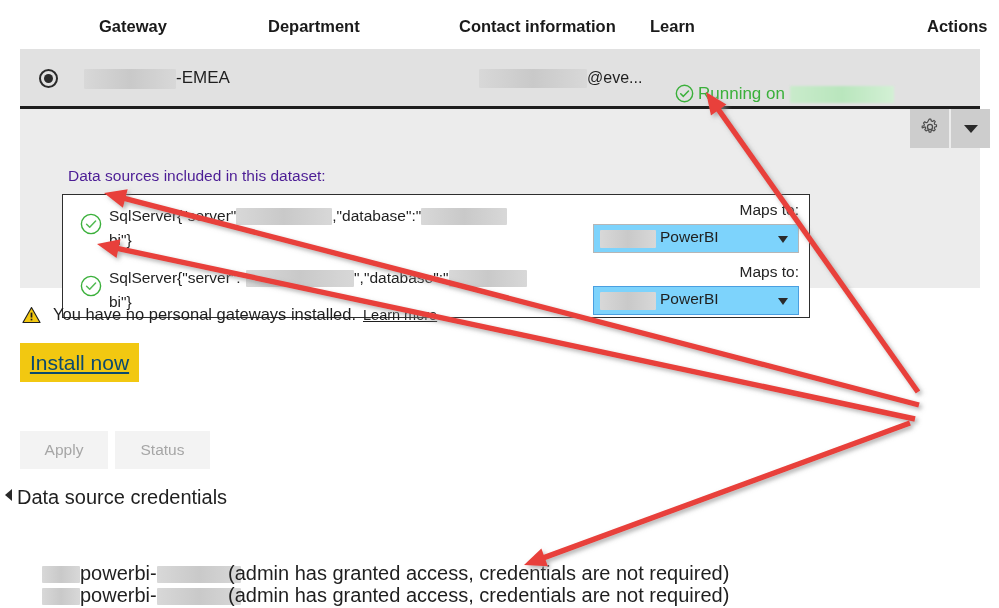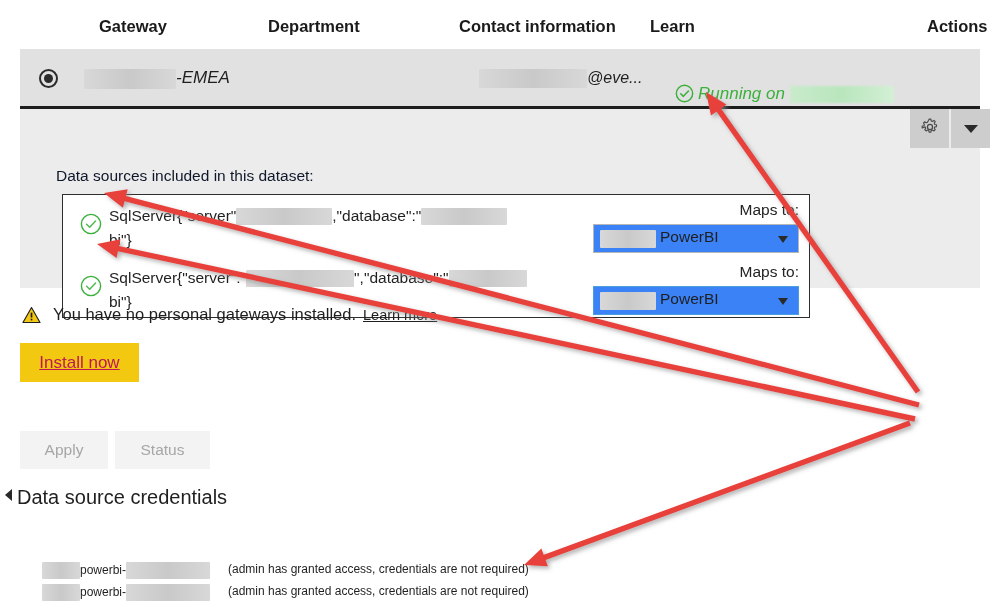--- a/index.html
+++ b/index.html
@@ -29,21 +29,20 @@
 
   
   .gw-panel{
     position:absolute; left:20px; top:49px; width:960px; height:239px;
     background:#ececec;
   }
   .gw-row{
     position:absolute; left:0; top:0; width:960px; height:57px;
     background:#e1e1e1;
     border-bottom:3px solid #1d1d1d;
-    font-style:italic;
   }
   .radio-outer{
     position:absolute; left:19px; top:20px;
     width:19px;height:19px;border-radius:50%;
     border:2px solid #2b2b2b; box-sizing:border-box;
     background:#e1e1e1;
   }
   .radio-inner{
     position:absolute; left:24px; top:25px;
     width:9px;height:9px;border-radius:50%;background:#2b2b2b;
@@ -87,22 +86,22 @@
   }
   .act-gear{left:890px;}
   .act-caret{left:931px;}
   .caret-tri{
     width:0;height:0;border-left:7px solid transparent;
     border-right:7px solid transparent;border-top:8px solid #2a2a2a;
   }
 
   
   .ds-label{
-    position:absolute; left:36px; top:118px;
-    font-size:15.5px; color:#0f172a;
+    position:absolute; left:48px; top:118px;
+    font-size:15.5px; color:#4c1d95;
   }
   .ds-box{
     position:absolute; left:42px; top:145px; width:748px; height:124px;
     background:#ffffff; border:1px solid #2e2e2e; box-sizing:border-box;
   }
   .ds-item{ position:absolute; left:0; width:748px; height:62px; }
   .ds-item-1{top:0;}
   .ds-item-2{top:62px;}
   .ds-check{
     position:absolute; left:17px; top:18px; width:22px;height:22px;
@@ -115,21 +114,21 @@
   .ds-text .redact.r2{width:86px;height:17px;}
   .ds-text .redact.r3{width:108px;height:17px;}
   .ds-text .redact.r4{width:78px;height:17px;}
   .maps-to{
     position:absolute; right:12px; font-size:15.5px; color:#232323;
   }
   .ds-item-1 .maps-to{top:6px;}
   .ds-item-2 .maps-to{top:6px;}
   .ds-select{
     position:absolute; right:12px; top:29px; width:206px; height:29px;
-    background:#3b82f6; border:1px solid #b6b6b6; box-sizing:border-box;
+    background:#7dd3fc; border:1px solid #b6b6b6; box-sizing:border-box;
     cursor:pointer;
   }
   .ds-select.focused{ border:1.5px solid #4a9fe0; }
   .ds-select .sel-redact{
     position:absolute;left:6px;top:5px;width:56px;height:18px;
   }
   .ds-select .sel-text{
     position:absolute; left:66px; top:3px;
     font-size:15.5px; color:#1f1f1f;
   }
@@ -148,21 +147,21 @@
   .learn-more{
     position:absolute; left:363px; top:307px;
     font-size:14.5px; color:#1f1f1f; text-decoration:underline; cursor:pointer;
   }
   .install-btn{
     position:absolute; left:20px; top:343px; width:119px; height:39px;
     background:#f2c811; border:none; cursor:pointer;
     display:flex;align-items:center;justify-content:center;
   }
   .install-btn span{
-    font-size:17px; color:#be185d; text-decoration:underline;
+    font-size:21px; color:#0c4a6e; text-decoration:underline;
   }
 
   
   .ad-btn{
     position:absolute; top:431px; height:38px;
     background:#f3f3f3; border:none; cursor:default;
     display:flex;align-items:center;justify-content:center;
     font-size:15.5px; color:#a6a6a6;
   }
   .btn-apply{left:20px; width:88px;text-align:right;}
@@ -173,21 +172,21 @@
     position:absolute; left:5px; top:486px;
     font-size:20px; color:#1f1f1f; white-space:nowrap;
   }
   .cred-tri{
     display:inline-block; vertical-align:3px; margin-right:5px;
     width:0;height:0;border-top:6px solid transparent;
     border-bottom:6px solid transparent;border-right:7px solid #2a2a2a;
   }
   .cred-row{
     position:absolute; left:22px; height:22px;
-    font-size:12px; color:#1f1f1f; white-space:nowrap;padding-left:20px;
+    font-size:20px; color:#1f1f1f; white-space:nowrap;padding-left:20px;
   }
   .cred-row-1{top:562px;}
   .cred-row-2{top:584px;}
   .cred-row .pre{ display:inline-block; width:38px;height:17px; }
   .cred-row .post{ display:inline-block; width:84px;height:17px; }
   .cred-row .cred-name{ }
   .cred-row .cred-note{
     position:absolute; left:206px; top:0; white-space:nowrap;
   }
 

